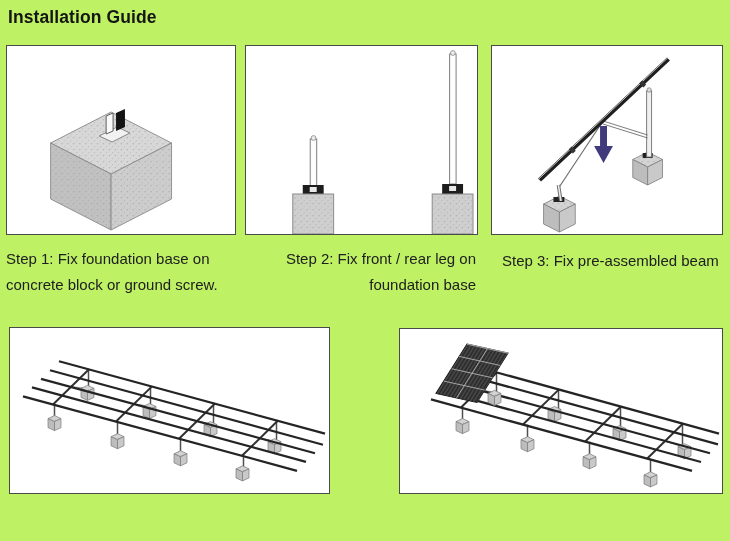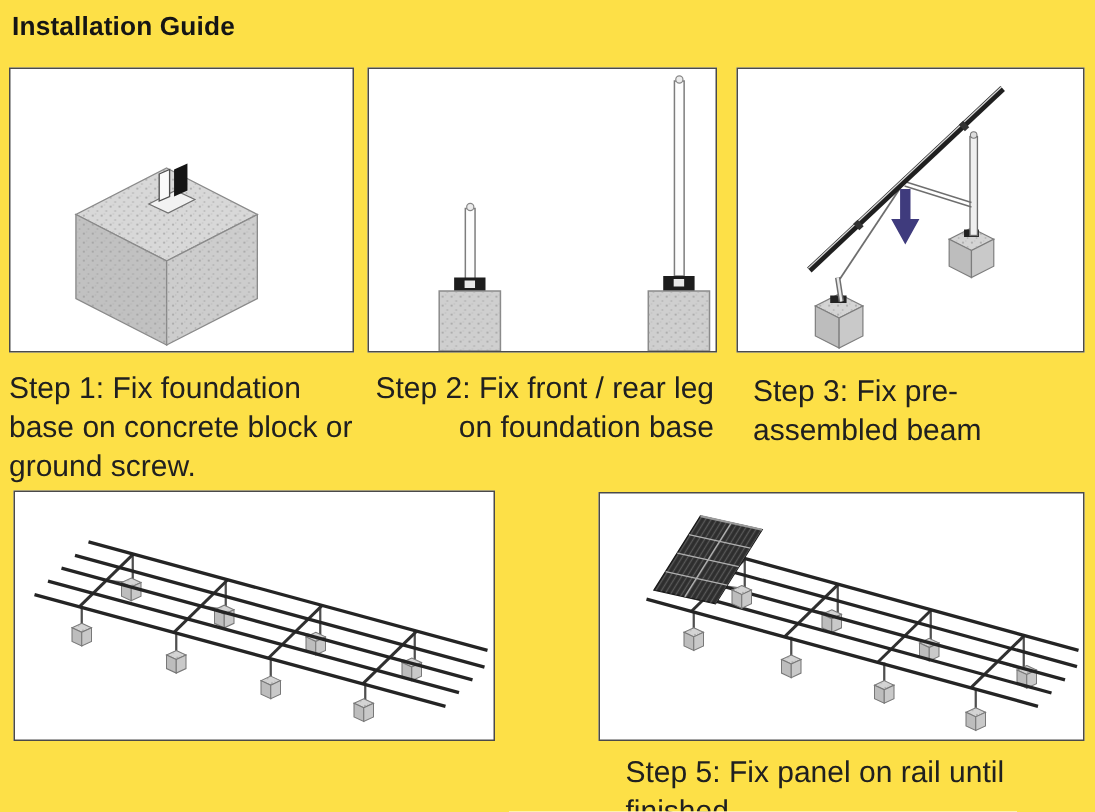--- a/index.html
+++ b/index.html
@@ -1,34 +1,34 @@
 <!DOCTYPE html>
 <html><head>
 <meta charset="utf-8">
 <style>
   html,body{margin:0;padding:0;background:#ffffff;}
   .page{
-    position:relative;width:730px;height:541px;background:#fde047;overflow:hidden;
+    position:relative;width:730px;height:541px;background:#bef264;overflow:hidden;
     font-family:"Liberation Sans","DejaVu Sans",sans-serif;
   }
   .title{
     position:absolute;left:8px;top:7px;margin:0;
     font-size:17.5px;font-weight:700;color:#151515;letter-spacing:.1px;
   }
   .panel{
     position:absolute;background:#ffffff;border:1.4px solid #4a4a4a;box-sizing:border-box;
   }
   .panel svg{display:block;width:100%;height:100%;}
   #b1{left:6px;top:45px;width:230px;height:190px;}
   #b2{left:245px;top:45px;width:233px;height:190px;}
   #b3{left:491px;top:45px;width:232px;height:190px;}
   #b4{left:9px;top:327px;width:321px;height:167px;}
   #b5{left:399px;top:328px;width:324px;height:166px;}
   .caption{
-    position:absolute;font-size:20px;line-height:26px;color:#202020;
+    position:absolute;font-size:15px;line-height:26px;color:#202020;
   }
   #c1{left:6px;top:246px;width:234px;}
   #c2{left:248px;top:246px;width:228px;text-align:right;}
   #c3{left:502px;top:248px;width:225px;}
   #c4{left:11px;top:502px;width:320px;}
   #c5{left:417px;top:502px;width:312px;}
   .defs-holder{position:absolute;width:0;height:0;overflow:hidden;}
 </style>
 </head>
 <body>
@@ -227,15 +227,14 @@
         </g>
         <line x1="67" y1="15" x2="108" y2="24" stroke="#9a9a9a" stroke-width="1.4"></line>
       </g>
       <use href="#miniblock" x="88" y="64"></use>
     </svg>
   </div>
 
   <div class="caption" id="c1">Step 1: Fix foundation base on concrete block or ground screw.</div>
   <div class="caption" id="c2">Step 2: Fix front / rear leg on foundation base</div>
   <div class="caption" id="c3">Step 3: Fix pre-assembled beam</div>
-  <div class="caption" id="c5">Step 5: Fix panel on rail until finished.</div>
 
 </div>
 
 </body></html>

